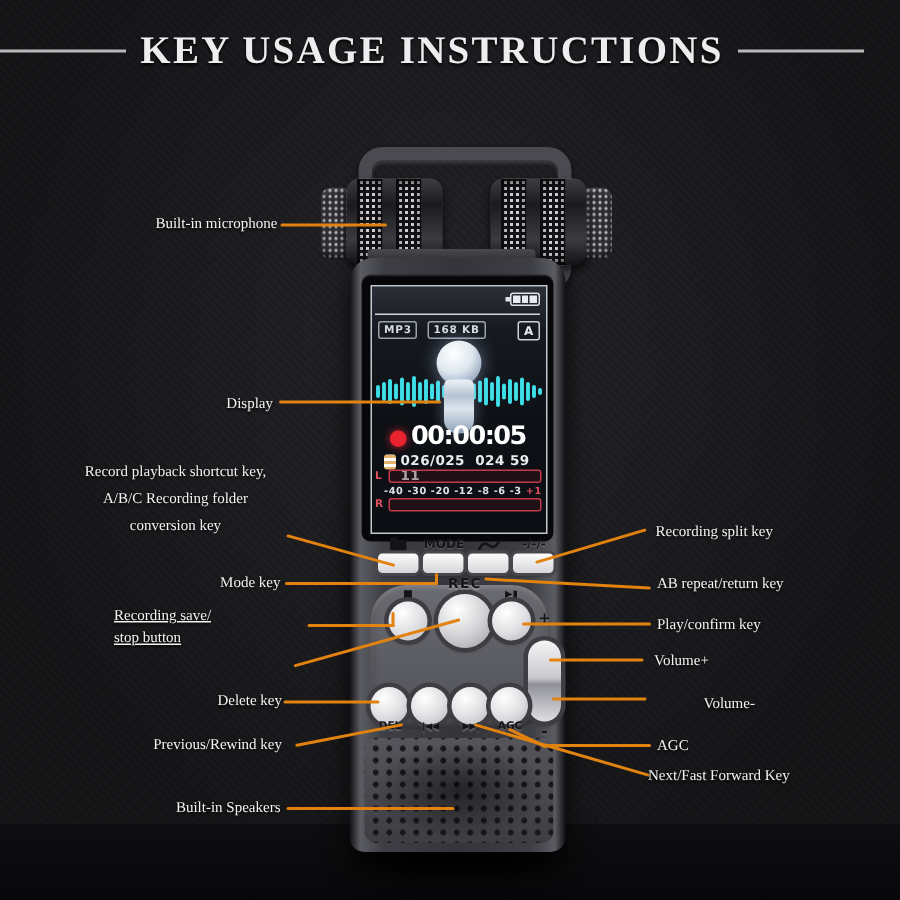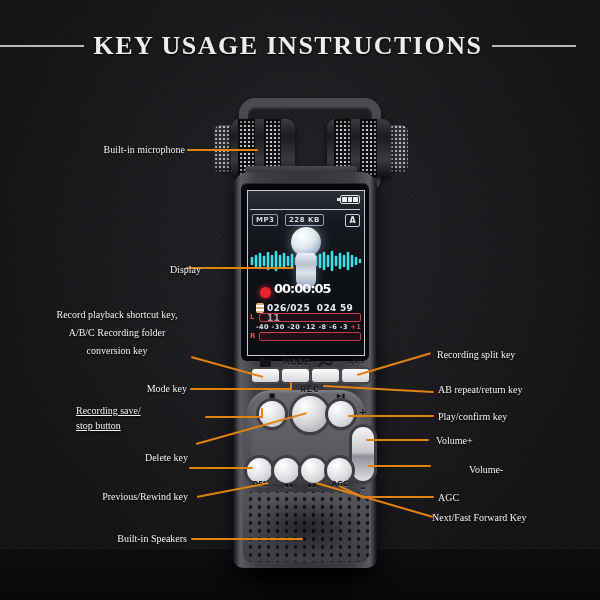--- a/index.html
+++ b/index.html
@@ -7,21 +7,21 @@
     position:relative;width:600px;height:600px;overflow:hidden;
     font-family:"Liberation Serif", serif;
     background:
       radial-gradient(ellipse at 50% 40%, rgba(255,255,255,0.04), rgba(0,0,0,0.25) 75%),
       repeating-linear-gradient(45deg, rgba(255,255,255,0.015) 0 2px, transparent 2px 4px),
       repeating-linear-gradient(-45deg, rgba(0,0,0,0.05) 0 3px, transparent 3px 6px),
       #1a1a1e;
   }
   .abs{position:absolute;}
   
-  .titlebar{position:absolute;left:0;top:32px;width:576px;height:28px;display:flex;align-items:center;justify-content:center;}
+  .titlebar{position:absolute;left:0;top:20px;width:576px;height:28px;display:flex;align-items:center;justify-content:center;}
   .titlebar .rule{flex:1;height:2px;background:#b9b9bc;}
   .titlebar .t{color:#ededef;font-weight:bold;font-size:26px;letter-spacing:1.5px;padding:0 10px;white-space:nowrap;text-shadow:0 1px 2px #000;}
   
   .lbl{position:absolute;color:#f3f3f3;font-size:10px;line-height:18px;white-space:nowrap;text-shadow:0 1px 2px #000;}
   .lbl.r{text-align:right;}
   .lbl.c{text-align:center;white-space:normal;}
   
   .cline{position:absolute;height:2.4px;background:#e2830f;border-radius:2px;transform-origin:0 50%;}
   .ctick{position:absolute;width:2.4px;background:#e2830f;border-radius:2px;}
   
@@ -38,21 +38,21 @@
   .lcd{position:absolute;left:247px;top:190px;width:116px;height:164px;border:1px solid #c4c9cf;background:linear-gradient(180deg,#2b3036 0%,#161a20 18%,#0d1015 55%,#0b0e13 100%);}
   .battery{position:absolute;right:4px;top:4px;width:20px;height:9px;border:1px solid #dfe3e8;border-radius:2px;display:flex;gap:1px;padding:1px;box-sizing:border-box;}
   .battery:before{content:"";position:absolute;left:-4px;top:2px;width:3px;height:3px;background:#dfe3e8;}
   .battery .cell{flex:1;background:#e8ecf0;}
   .hairline{position:absolute;left:2px;top:18px;width:110px;height:1px;background:#cfd4da;}
   .badge{position:absolute;top:23px;border:1px solid #9aa2ab;border-radius:2px;color:#d6dbe1;font-family:"DejaVu Sans",sans-serif;font-size:7px;font-weight:bold;padding:1px 3px;letter-spacing:0.5px;}
   .folderA{position:absolute;right:4px;top:23px;width:13px;height:11px;border:1px solid #cdd2d8;border-radius:2px;color:#e4e8ec;font-family:"DejaVu Sans",sans-serif;font-size:8px;font-weight:bold;text-align:center;line-height:11px;}
   .micart-head{position:absolute;left:43px;top:36px;width:30px;height:30px;border-radius:50%;background:radial-gradient(circle at 38% 30%,#ffffff,#dfe7ef 45%,#93a6bc 80%,#5d7087);box-shadow:0 0 12px rgba(190,215,255,0.45);}
   .micart-body{position:absolute;left:48px;top:62px;width:20px;height:36px;border-radius:4px 4px 9px 9px;background:linear-gradient(180deg,#eef2f7,#b5c3d3 30%,#dde4ed 55%,#8fa2b8);box-shadow:0 0 10px rgba(190,215,255,0.35);}
   .timedot{position:absolute;left:12px;top:96px;width:11px;height:11px;border-radius:50%;background:#e8232e;box-shadow:0 0 6px rgba(255,40,60,0.8);}
-  .timetxt{position:absolute;left:26px;top:90px;font-family:"DejaVu Sans",sans-serif;font-weight:bold;font-size:13px;letter-spacing:-1px;color:#fff;}
+  .timetxt{position:absolute;left:26px;top:90px;font-family:"DejaVu Sans",sans-serif;font-weight:bold;font-size:17px;letter-spacing:-1px;color:#fff;}
   .stackicon{position:absolute;left:8px;top:112px;width:8px;height:10px;border-radius:2px;background:repeating-linear-gradient(180deg,#e6b36a 0 2px,#fff 2px 4px);}
   .countertxt{position:absolute;left:19px;top:112px;font-family:"DejaVu Sans",sans-serif;font-size:9px;font-weight:bold;color:#e9ecef;letter-spacing:0.3px;}
   .meterL, .meterR{position:absolute;left:2px;font-family:"DejaVu Sans",sans-serif;font-size:7px;font-weight:bold;color:#e0505c;}
   .meterbar{position:absolute;left:11px;width:100px;height:7px;border:1px solid #c43a4a;border-radius:2px;background:rgba(70,22,28,0.35);}
   .scaletxt{position:absolute;left:8px;top:132px;font-family:"DejaVu Sans",sans-serif;font-size:6.5px;font-weight:bold;color:#dfe3e8;letter-spacing:0.4px;white-space:nowrap;text-align:center;}
   .scaletxt b{color:#e0505c;}
   
   .panel{position:absolute;left:247px;top:390px;width:118px;height:96px;border-radius:24px;background:linear-gradient(180deg,#6a6a71,#505057);box-shadow:inset 0 2px 3px rgba(255,255,255,0.18), inset 0 -4px 6px rgba(0,0,0,0.4);}
   .keylbl{position:absolute;color:#141417;font-family:"DejaVu Sans",sans-serif;font-weight:bold;white-space:nowrap;transform:translateX(-50%);text-shadow:0 1px 1px rgba(255,255,255,0.25);}
   .rectbtn{position:absolute;top:369px;width:27px;height:13px;border-radius:3px;background:linear-gradient(180deg,#fdfdfe,#d6d6d9);box-shadow:0 0 0 2px #46464b, 0 1px 2px rgba(0,0,0,0.7);}
@@ -101,21 +101,21 @@
 
   <div class="bezel"></div>
   <div class="lcd">
     <div class="battery">
       <div class="cell"></div>
         <div class="cell"></div>
         <div class="cell"></div>
     </div>
     <div class="hairline"></div>
     <span class="badge" style="left:4px;">MP3</span>
-    <span class="badge" style="left:37px;">228 KB</span>
+    <span class="badge" style="left:37px;">168 KB</span>
     <span class="folderA">A</span>
     <svg class="abs" style="left:0;top:56px;" width="116" height="28">
       <g stroke="#3fdfe8" stroke-width="2.6" stroke-linecap="round">
         <line x1="4" y1="11" x2="4" y2="17"></line>
           <line x1="8" y1="9" x2="8" y2="19"></line>
         <line x1="12" y1="7" x2="12" y2="21"></line>
           <line x1="16" y1="10" x2="16" y2="18"></line>
         <line x1="20" y1="6" x2="20" y2="22"></line>
           <line x1="24" y1="9" x2="24" y2="19"></line>
         <line x1="28" y1="5" x2="28" y2="23"></line>
@@ -165,21 +165,21 @@
     <path d="M1.5 7 Q4 1.5 8 4.5 Q12 7.5 14.5 2" stroke="#141417" stroke-width="1.8" fill="none" stroke-linecap="round"></path>
   </svg>
   <span class="keylbl" style="left:356px;top:358px;font-size:8px;">-/-/-</span>
 
   <div class="rectbtn" style="left:252px;"></div>
   <div class="rectbtn" style="left:282px;"></div>
   <div class="rectbtn" style="left:312px;"></div>
   <div class="rectbtn" style="left:342px;"></div>
 
   <div class="panel"></div>
-  <span class="keylbl" style="left:310px;top:385px;font-size:9px;letter-spacing:1px;font-family:Liberation Mono, monospace;">REC</span>
+  <span class="keylbl" style="left:310px;top:385px;font-size:9px;letter-spacing:1px;">REC</span>
   <span class="keylbl" style="left:272px;top:392px;font-size:7px;">■</span>
   <span class="keylbl" style="left:341px;top:392px;font-size:6.5px;">▶▮</span>
 
   <div class="roundbtn" style="left:259px;top:401px;width:26px;height:26px;"></div>
   <div class="roundbtn" style="left:292px;top:396px;width:36px;height:36px;background:radial-gradient(circle at 36% 28%,#ffffff,#d5d5d8 50%,#9c9ca2);"></div>
   <div class="roundbtn" style="left:328px;top:401px;width:26px;height:26px;"></div>
 
   <span class="keylbl" style="left:363px;top:407px;font-size:10px;">+</span>
   <div class="rocker"></div>
   <span class="keylbl" style="left:363px;top:481px;font-size:11px;">-</span>
@@ -211,32 +211,32 @@
   <div class="cline" style="left:357px;top:374px;width:77px;transform:rotate(-16.5deg);"></div>
   <div class="cline" style="left:323px;top:385px;width:111px;transform:rotate(3.1deg);"></div>
   <div class="cline" style="left:348px;top:415px;width:86px;"></div>
   <div class="cline" style="left:366px;top:439px;width:63px;"></div>
   <div class="cline" style="left:368px;top:465px;width:63px;"></div>
   <div class="cline" style="left:339px;top:485px;width:28px;transform:rotate(25.6deg);"></div>
   <div class="cline" style="left:362px;top:496px;width:72px;"></div>
   <div class="cline" style="left:316px;top:482px;width:122px;transform:rotate(16.2deg);"></div>
 
   <div class="lbl r" style="right:415px;top:141px;">Built-in microphone</div>
-  <div class="lbl r" style="right:399px;top:261px;text-align:right;">Display</div>
+  <div class="lbl r" style="right:418px;top:261px;text-align:right;">Display</div>
   <div class="lbl c" style="left:8px;top:306px;width:218px;">
     <span>Record playback shortcut key,</span><br>
     <span>A/B/C Recording folder</span><br>
     <span>conversion key</span>
   </div>
   <div class="lbl r" style="right:413px;top:380px;">Mode key</div>
   <div class="lbl" style="left:76px;top:403px;line-height:15px;text-decoration:underline;">
     <span>Recording save/</span><br>
     <span>stop button</span>
   </div>
-  <div class="lbl r" style="right:412px;top:449px;">Delete key</div>
+  <div class="lbl r" style="right:412px;top:459px;">Delete key</div>
   <div class="lbl r" style="right:412px;top:488px;">Previous/Rewind key</div>
   <div class="lbl r" style="right:413px;top:530px;">Built-in Speakers</div>
 
   <div class="lbl" style="left:437px;top:346px;">Recording split key</div>
   <div class="lbl" style="left:438px;top:381px;">AB repeat/return key</div>
   <div class="lbl" style="left:438px;top:408px;">Play/confirm key</div>
   <div class="lbl" style="left:436px;top:432px;">Volume+</div>
   <div class="lbl" style="left:437px;top:461px;margin-left:32px;">Volume-</div>
   <div class="lbl" style="left:438px;top:489px;">AGC</div>
   <div class="lbl" style="left:432px;top:509px;">Next/Fast Forward Key</div>

